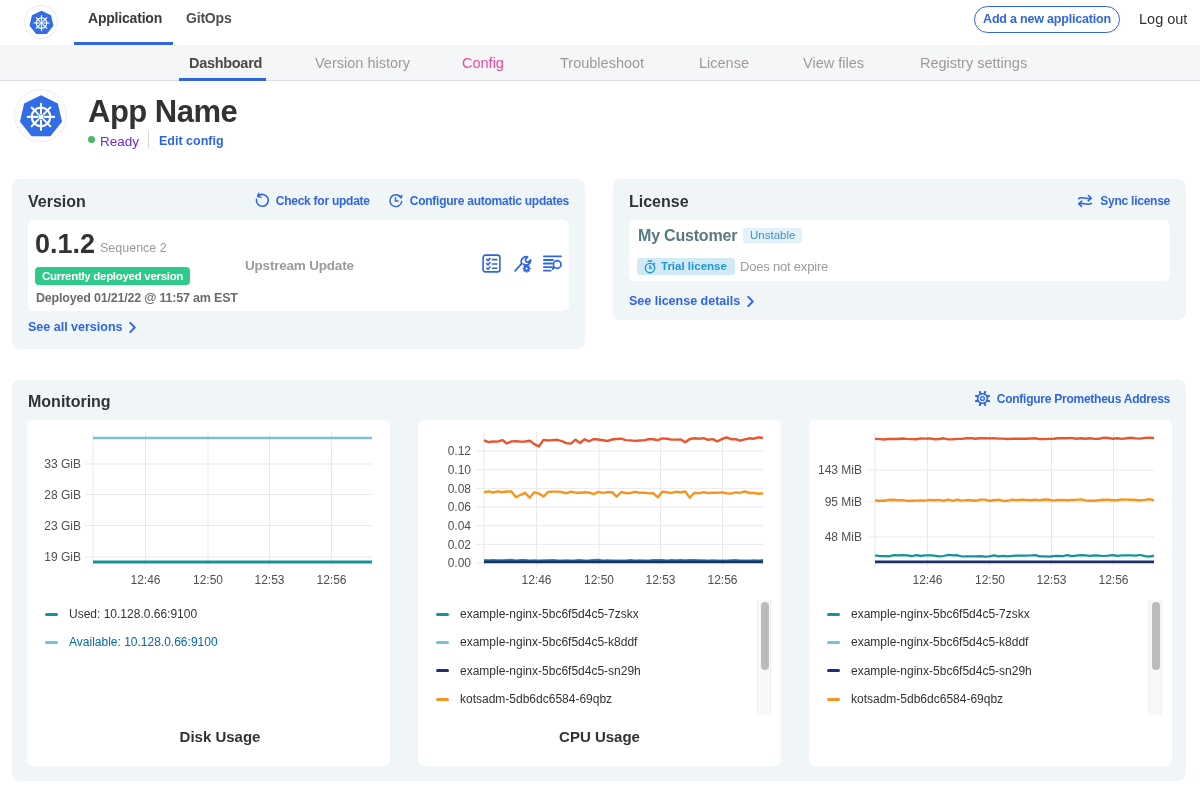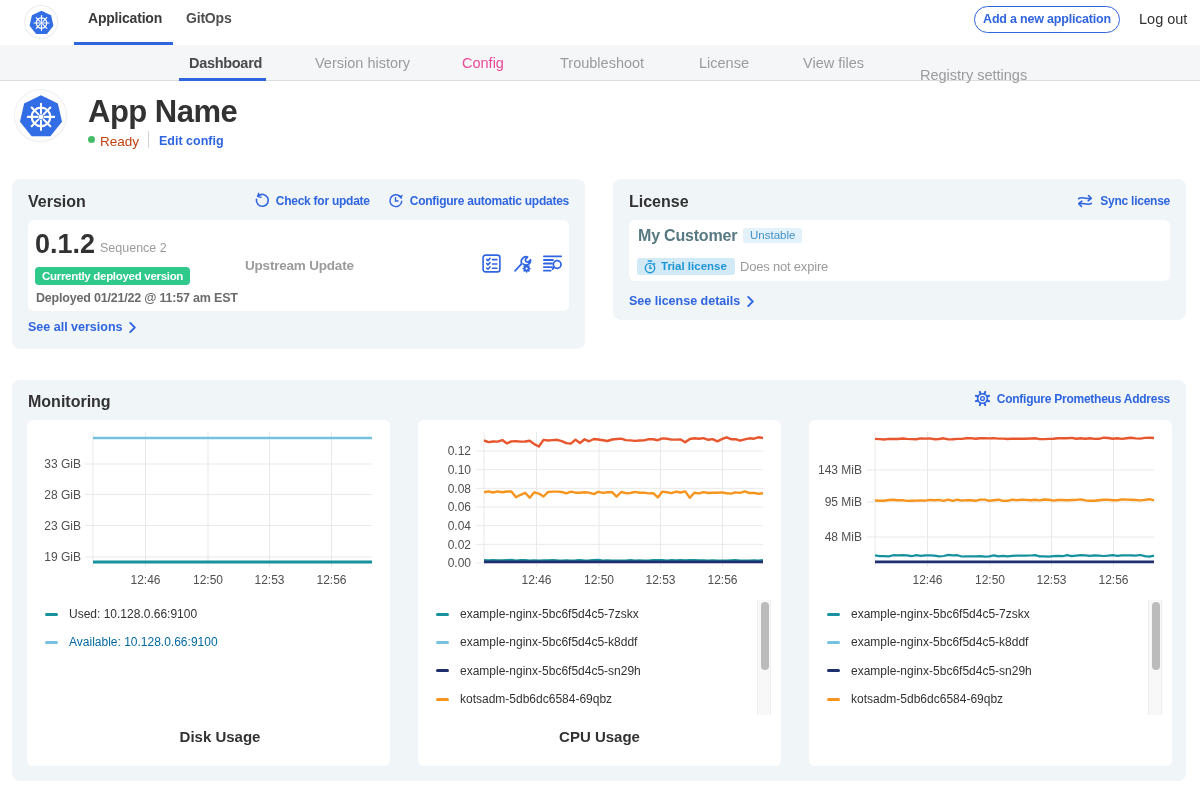--- a/index.html
+++ b/index.html
@@ -35,41 +35,41 @@
 <div class="abs" style="left:1139px;top:11px;font-size:14.5px;color:#323232;">Log out</div>
 
 <div class="abs" style="left:0;top:45px;width:1200px;height:36px;background:#f4f6f8;border-bottom:1px solid #d8dce1;"></div>
 <div class="abs" style="left:189px;top:55px;font-size:14.5px;font-weight:bold;color:#4a4a4a;letter-spacing:-0.3px;">Dashboard</div>
 <div class="abs" style="left:179px;top:78px;width:87px;height:3px;background:#3065e0;"></div>
 <div class="abs" style="left:315px;top:55px;font-size:14.5px;color:#9b9b9b;">Version history</div>
 <div class="abs" style="left:462px;top:55px;font-size:14.5px;color:#ec4899;">Config</div>
 <div class="abs" style="left:560px;top:55px;font-size:14.5px;color:#9b9b9b;">Troubleshoot</div>
 <div class="abs" style="left:699px;top:55px;font-size:14.5px;color:#9b9b9b;">License</div>
 <div class="abs" style="left:803px;top:55px;font-size:14.5px;color:#9b9b9b;">View files</div>
-<div class="abs" style="left:920px;top:67px;font-size:14.5px;color:#9b9b9b;">Registry settings</div>
+<div class="abs" style="left:920px;top:55px;font-size:14.5px;color:#9b9b9b;">Registry settings</div>
 
 <div class="abs" style="left:15px;top:90px;width:51px;height:51px;border-radius:50%;background:#fdfdfd;box-shadow:0 0 0 1px #f0f0f0, 0 1px 3px rgba(0,0,0,0.06);"></div>
 <div class="abs" style="left:19px;top:93.5px;"><svg width="44" height="44" viewBox="0 0 100 100">
 <polygon points="50.0,3.0 88.3,21.4 97.8,62.9 71.3,96.1 28.7,96.1 2.2,62.9 11.7,21.4" fill="#326de6"></polygon>
 <g stroke="#fff" stroke-width="4.6" stroke-linecap="round" fill="none">
 <circle cx="50.0" cy="52.0" r="21" stroke-width="5"></circle>
 <line x1="50.0" y1="44.0" x2="50.0" y2="22.0"></line>
           <line x1="55.7" y1="46.3" x2="71.2" y2="30.8"></line>
           <line x1="58.0" y1="52.0" x2="80.0" y2="52.0"></line>
           <line x1="55.7" y1="57.7" x2="71.2" y2="73.2"></line>
           <line x1="50.0" y1="60.0" x2="50.0" y2="82.0"></line>
           <line x1="44.3" y1="57.7" x2="28.8" y2="73.2"></line>
           <line x1="42.0" y1="52.0" x2="20.0" y2="52.0"></line>
           <line x1="44.3" y1="46.3" x2="28.8" y2="30.8"></line>
 </g>
 <circle cx="50.0" cy="52.0" r="5.5" fill="#fff"></circle>
 </svg></div>
 <div class="abs" style="left:88px;top:94px;font-size:31px;font-weight:bold;color:#323232;letter-spacing:-0.5px;">App Name</div>
 <div class="abs" style="left:88px;top:136px;width:7px;height:7px;border-radius:50%;background:#44bb66;"></div>
-<div class="abs" style="left:100px;top:133.5px;font-size:13.5px;color:#c2410c;">Ready</div>
+<div class="abs" style="left:100px;top:133.5px;font-size:13.5px;color:#6d28d9;">Ready</div>
 <div class="abs" style="left:148px;top:131px;width:1px;height:17px;background:#d5d5d5;"></div>
 <div class="abs" style="left:159px;top:134px;font-size:12.5px;font-weight:bold;color:#3065e0;">Edit config</div>
 
 <div class="abs" style="left:12px;top:179px;width:573px;height:170px;background:#f0f5f8;border-radius:8px;">
   <div class="abs" style="left:16px;top:14px;font-size:16px;font-weight:bold;color:#323232;">Version</div>
   <div class="abs hlinks" style="right:16px;top:13px;">
     <span class="hl">
           <svg width="17" height="17" viewBox="0 0 20 20" fill="none" stroke="#3065e0" stroke-width="1.9" stroke-linecap="round">
             <path d="M4.1 8.6 A 7 7 0 1 0 6.0 4.9"></path>
             <path d="M6.6 1.6 L5.6 5.4 L9.4 6.3" stroke-width="1.7"></path>

